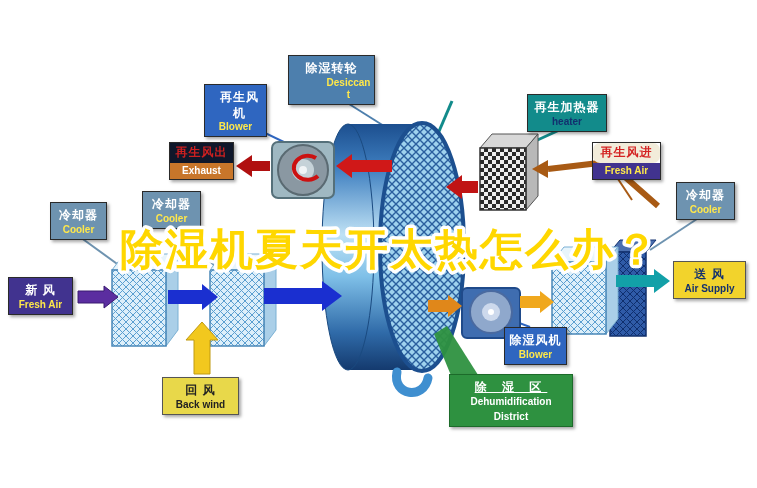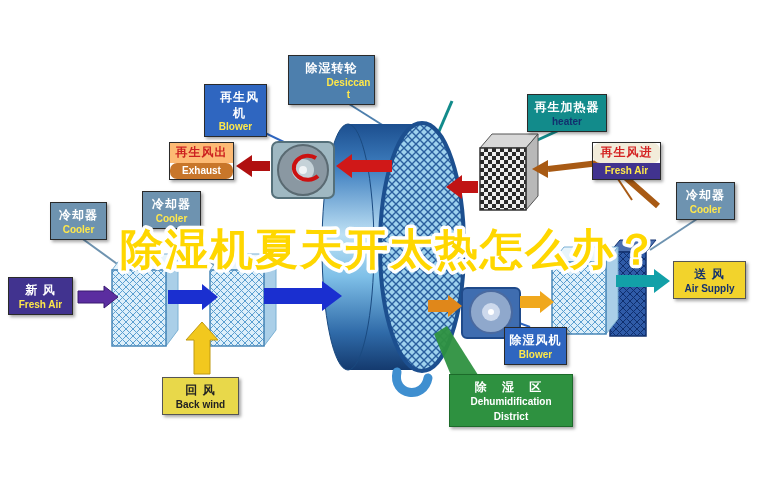--- a/index.html
+++ b/index.html
@@ -31,22 +31,22 @@
   #lbl-regen-area     { left:424px; top:52px;  width:67px;  background:#128b8b; }
   #lbl-regen-area .zh { color:#e03a3a; } #lbl-regen-area .en { color:#ffffff; font-size:9px; }
 
   #lbl-regen-blower     { left:204px; top:84px; width:63px; background:#2f66c0; }
   #lbl-regen-blower .zh { color:#ffffff;margin-left:8px; } #lbl-regen-blower .en { color:#ffe84a; }
 
   #lbl-regen-heater     { left:527px; top:94px; width:80px; background:#128b8b; }
   #lbl-regen-heater .zh { color:#ffffff; } #lbl-regen-heater .en { color:#12306e; }
 
   #lbl-exhaust     { left:169px; top:142px; width:65px; }
-  #lbl-exhaust .zh { background:#fdba74; color:#cc2020; }
-  #lbl-exhaust .en { background:#c8762a; color:#ffffff;border-radius:7px; }
+  #lbl-exhaust .zh { background:#0f172a; color:#cc2020; }
+  #lbl-exhaust .en { background:#c8762a; color:#ffffff; }
 
   #lbl-cooler-left-inner     { left:142px; top:191px; width:59px; background:#6e93b0; }
   #lbl-cooler-left-inner .zh { color:#ffffff; } #lbl-cooler-left-inner .en { color:#ffe84a; }
 
   #lbl-cooler-left-outer     { left:50px; top:202px; width:57px; background:#6e93b0; }
   #lbl-cooler-left-outer .zh { color:#ffffff; } #lbl-cooler-left-outer .en { color:#ffe84a; }
 
   #lbl-regen-freshair     { left:592px; top:142px; width:69px; }
   #lbl-regen-freshair .zh { background:#f2ecda; color:#d42222;border-radius:7px; }
   #lbl-regen-freshair .en { background:#41338f; color:#ffe84a; }
@@ -60,21 +60,21 @@
   #lbl-airsupply     { left:673px; top:261px; width:73px; background:#f2d32c; border-color:#555; }
   #lbl-airsupply .zh { color:#13306e; } #lbl-airsupply .en { color:#13306e; }
 
   #lbl-backwind     { left:162px; top:377px; width:77px; background:#e8d84a; border-color:#555; }
   #lbl-backwind .zh { color:#222222; } #lbl-backwind .en { color:#222222; }
 
   #lbl-dehumid-blower     { left:504px; top:327px; width:63px; background:#2f66c0; }
   #lbl-dehumid-blower .zh { color:#ffffff; } #lbl-dehumid-blower .en { color:#ffe84a; }
 
   #lbl-dehumid-area     { left:449px; top:374px; width:124px; background:#2e9140; border-color:#1c6b2a; }
-  #lbl-dehumid-area .zh { color:#ffffff; letter-spacing:6px; }
+  #lbl-dehumid-area .zh { color:#ffffff; letter-spacing:6px;text-decoration:underline; }
   #lbl-dehumid-area .en { color:#ffffff; }
 </style>
 </head>
 <body>
 
 <div class="stage">
 
   <svg class="scene" width="757" height="488" viewBox="0 0 757 488">
     <defs>
       <linearGradient id="cylGrad" x1="0" y1="0" x2="0" y2="1">

